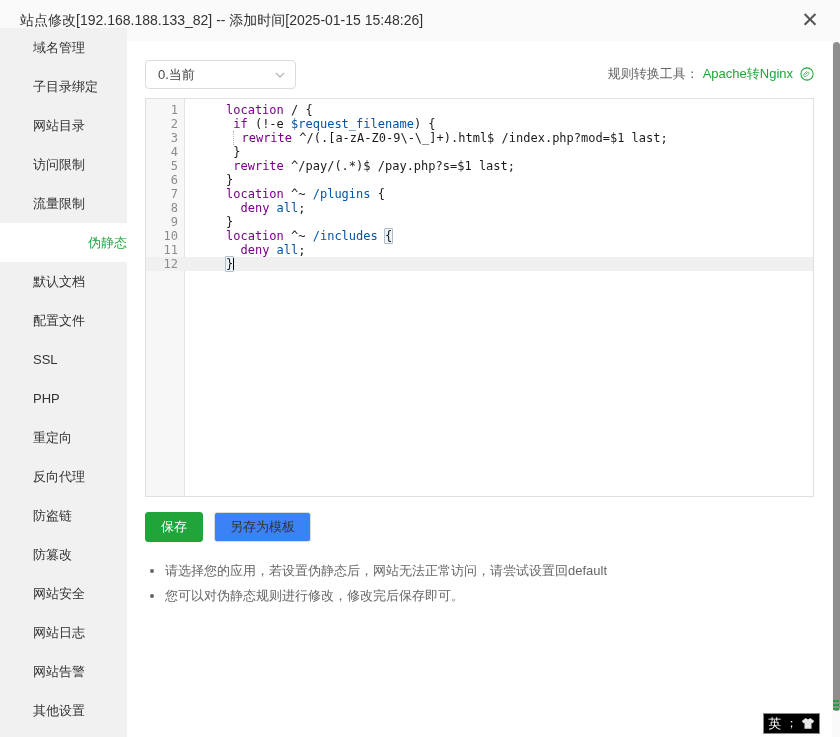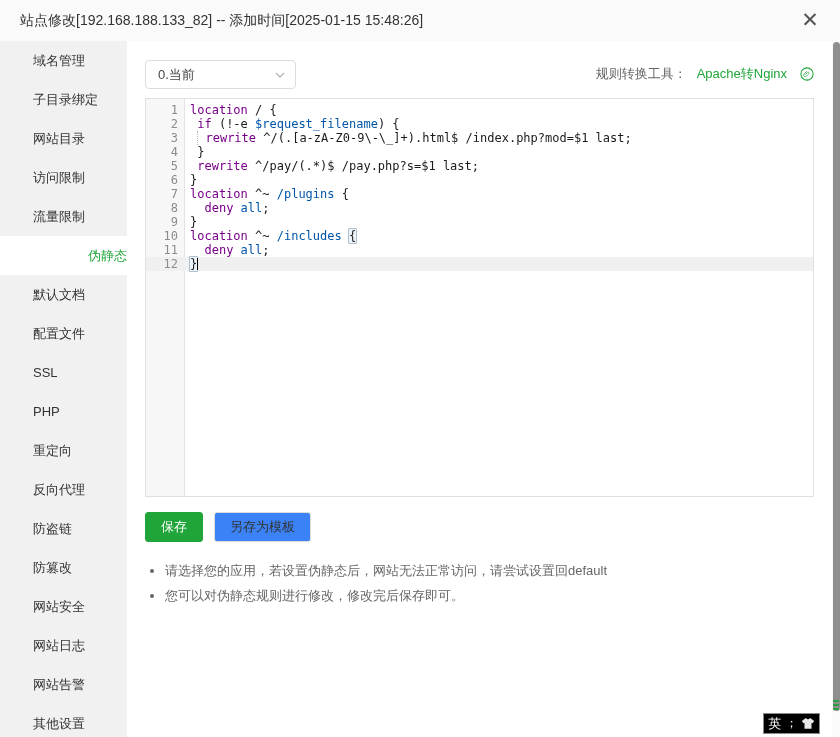--- a/index.html
+++ b/index.html
@@ -17,62 +17,62 @@
     position:absolute; left:20px; top:0; line-height:40px;
     font-size:14px; color:#333; white-space:nowrap;
   }
   .dlg-close {
     position:absolute; right:15px; top:5px; width:30px; height:30px;
     font-size:21px; color:#555; text-align:center; line-height:30px;
     cursor:pointer; font-weight:300;
   }
   
   .sidebar {
-    position:absolute; left:0; top:41px; bottom:0; width:127px;
+    position:absolute; left:0; top:28px; bottom:0; width:127px;
     background:#f1f1f1; overflow:hidden;
   }
   .side-item {
     height:39px; line-height:39px; padding-left:33px;
     font-size:13px; color:#333; cursor:pointer; white-space:nowrap;
   }
   .side-item.sel { background:#fff; color:#20a53a;text-align:right; }
   
   .main { position:absolute; left:127px; top:41px; right:0; bottom:0; background:#fff; }
   .rule-select {
     position:absolute; left:18px; top:19px; width:151px; height:29px;
     border:1px solid #dcdcdc; border-radius:4px; background:#fff;
     font-size:13px; color:#444; line-height:27px; padding-left:12px; cursor:pointer;
   }
   .rule-select .chev {
     position:absolute; right:10px; top:11px; width:10px; height:6px;
   }
   .converter {
     position:absolute; right:26px; top:24px; font-size:13px; color:#666;
-    display:flex; align-items:center; gap:10px; white-space:nowrap;
+    display:flex; align-items:center; gap:4px; white-space:nowrap;
   }
   .converter a { color:#20a53a; text-decoration:none; cursor:pointer; }
   .clip-icon { width:14px; height:14px; margin-left:3px; }
   
   .editor {
     position:absolute; left:18px; top:57px; width:669px; height:399px;
     border:1px solid #e0e0e0; background:#fff; overflow:hidden;
     font-family:"DejaVu Sans Mono","Liberation Mono",monospace; font-size:12px;
   }
   .gutter-bg {
     position:absolute; left:0; top:0; bottom:0; width:39px;
     background:#f7f7f7; border-right:1px solid #e3e3e3;
   }
   .code-lines { position:absolute; left:0; top:4px; right:0; }
   .crow { display:flex; height:14px; line-height:14px; }
   .crow.active { background:#f0f0f0; }
   .ln {
     width:39px; flex:0 0 39px; text-align:right; padding-right:7px;
     color:#8c8c8c; user-select:none;
   }
-  .lc { white-space:pre; padding-left:5px; color:#000; }
+  .lc { white-space:pre; padding-left:5px; color:#000;margin-left:36px; }
   .tk-k { color:#770088; }
   .tk-v { color:#0055aa;text-align:center; }
   .tk-p { color:#1a1a1a; }
   .tk-g { border-left:1px dotted #b5b5b5; }
   .tk-m {
     border:1px solid #aebfce; background:#eef3f8; border-radius:1px;
     margin:-1px; padding:0 0;
   }
   .caret { display:inline-block; width:1px; height:12px; background:#000; vertical-align:-2px; }
   

